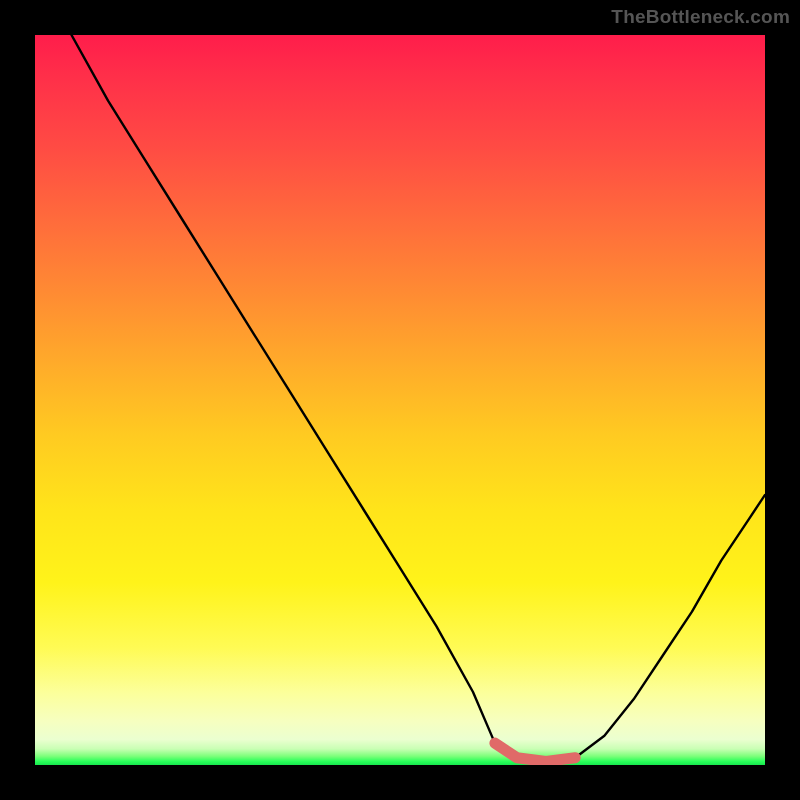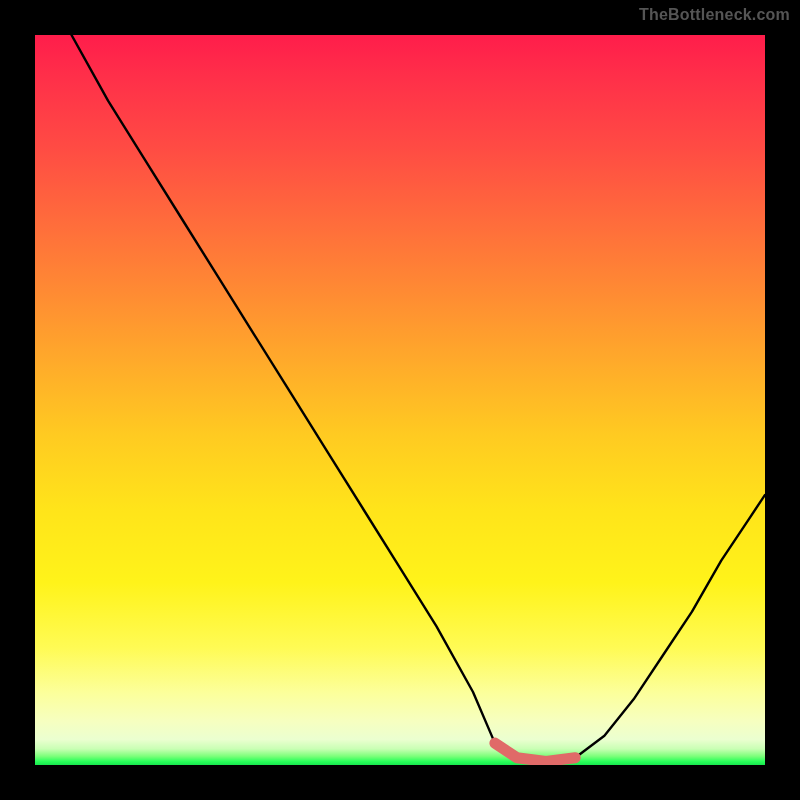--- a/index.html
+++ b/index.html
@@ -15,21 +15,21 @@
     position: relative;
     width: 800px;
     height: 800px;
     background: #000;
   }
   .watermark {
     position: absolute;
     top: 6px;
     right: 10px;
     color: #555;
-    font-size: 16px;
+    font-size: 19px;
     font-weight: 600;
     letter-spacing: 0.2px;
     user-select: none;
   }
   .plot-area {
     position: absolute;
     left: 35px;
     top: 35px;
     width: 730px;
     height: 730px;

